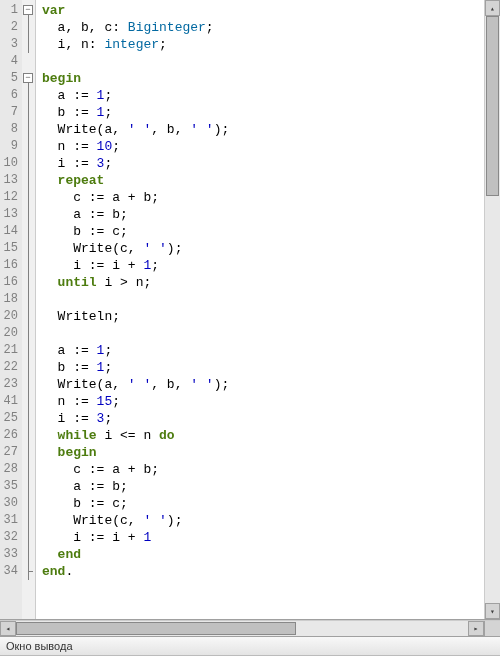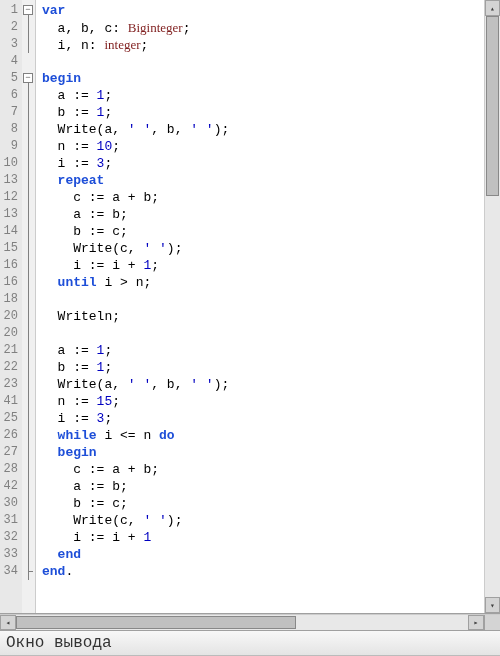--- a/index.html
+++ b/index.html
@@ -63,22 +63,22 @@
 }
 .code {
   flex: 1;
   padding: 2px 0 2px 6px;
   line-height: 17px;
   white-space: pre;
   color: #000;
   overflow: hidden;
 }
 .code .line { height: 17px; }
-.kw { color: #1d4ed8; font-weight: bold; }
-.type { color: #7f1d1d; font-family: Liberation Serif, serif; }
+.kw { color: #4d7c0f; font-weight: bold; }
+.type { color: #0369a1; }
 .num { color: #0000c0; }
 .str { color: #0000c0; }
 .scrollbar-v {
   width: 16px;
   background: #e8e8e8;
   border-left: 1px solid #ccc;
   position: relative;
 }
 .scroll-btn {
   height: 16px;
@@ -117,22 +117,22 @@
 .output-panel {
   border-top: 1px solid #a0a0a0;
   background: #f5f5f5;
   display: flex;
   flex-direction: column;
 }
 .output-header {
   background: linear-gradient(#f8f8f8, #e4e4e4);
   border-bottom: 1px solid #bbb;
   padding: 3px 6px;
-  font-family: Liberation Mono, monospace;
-  font-size: 16px;
+  font-family: Liberation Sans, sans-serif;
+  font-size: 11px;
   color: #333;
 }
 .output-body {
   background: #fff;
   padding: 6px 6px 10px 6px;
   font-family: Consolas, 'Courier New', monospace;
   font-size: 12px;
   line-height: 16px;
   white-space: pre;
   min-height: 48px;
@@ -164,21 +164,21 @@
       <div>20</div>
       <div>20</div>
       <div>21</div>
       <div>22</div>
       <div>23</div>
       <div>41</div>
       <div>25</div>
       <div>26</div>
       <div>27</div>
       <div>28</div>
-      <div>42</div>
+      <div>35</div>
       <div>30</div>
       <div>31</div>
       <div>32</div>
       <div>33</div>
       <div>34</div>
     </div>
   <div class="fold-col" id="foldcol">
       <div class="fold-mark" style="top: 5px;">−</div>
       <div class="fold-mark" style="top: 73px;">−</div>
       <div class="fold-line" style="top: 15px; height: 38px;"></div>

